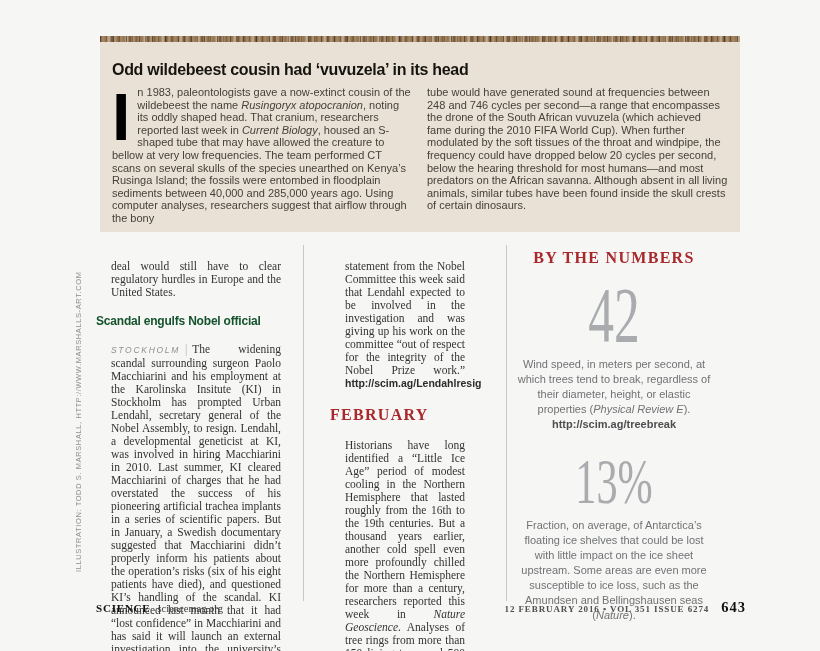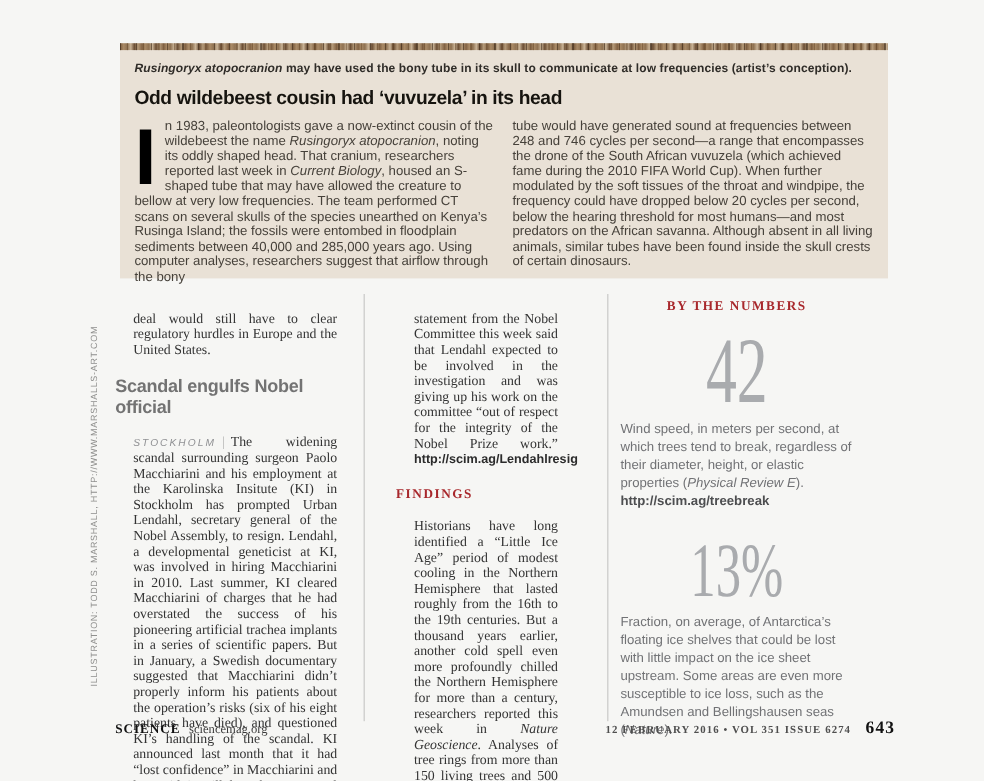--- a/index.html
+++ b/index.html
@@ -38,41 +38,41 @@
   .columns{
     position:absolute; left:96px; top:245px; width:650px; height:356px;
     display:flex; box-sizing:border-box;
   }
   .col{box-sizing:border-box;}
   .col-left{width:207px; padding-right:7px;}
   .col-mid{width:204px; padding:0 26px; border-left:1px solid #c9c9c7; border-right:1px solid #c9c9c7;}
   .col-right{width:206px; padding-left:8px;}
   .serif{font-family:"Liberation Serif", serif; font-size:11.5px; line-height:13px; color:#333; text-align:justify; margin:15px;}
   .subhead{
-    font-family:"Liberation Sans", sans-serif; font-weight:bold; font-size:15px;
-    letter-spacing:-0.2px; color:#737373; margin:15px 0 5px 0;
+    font-family:"Liberation Sans", sans-serif; font-weight:bold; font-size:12px;
+    letter-spacing:-0.2px; color:#14532d; margin:15px 0 5px 0;
   }
   .dateline{font-family:"Liberation Sans", sans-serif; font-size:8.5px; letter-spacing:1.7px; color:#8f9093; font-weight:normal;font-style:italic;}
   .pipe{color:#b3b3b3; margin:0 5px; font-family:"Liberation Serif", serif;}
   .kicker{
-    font-family:"Liberation Serif", serif; font-weight:bold; font-size:11px;
+    font-family:"Liberation Serif", serif; font-weight:bold; font-size:16px;
     letter-spacing:1.3px; color:#a8282c; margin:16px 0 0 0;
   }
   .mid-heading{margin-top:5px;}
   .inline-link{font-family:"Liberation Sans", sans-serif; font-weight:bold; font-size:10.5px; color:#2b2b2b; text-decoration:none;}
   
   .btn-label{text-align:center; margin:4px 0 0 0;}
   .bignum{
     font-family:"Liberation Serif", serif; color:#a9abae; text-align:center;
     transform:scaleX(0.66); transform-origin:center;
   }
   .bignum-1{font-size:78px; line-height:68px; margin-top:14px;}
   .bignum-2{font-size:64px; line-height:56px; margin-top:22px;}
   .statcap{
-    font-size:11px; line-height:15px; color:#717275; margin:8px 2px 0 2px;
+    font-size:11px; line-height:15px; color:#717275; text-align:center; margin:8px 2px 0 2px;
   }
   .statcap b{color:#4d4e50;}
   
   .credit{
     position:absolute; left:74px; top:372px; height:200px;
     writing-mode:vertical-rl; transform:rotate(180deg);
     font-size:7.5px; letter-spacing:0.6px; color:#8f8f8d; white-space:nowrap;
   }
   
   .footer{
@@ -86,39 +86,38 @@
   .f-page{font-size:14.5px; font-weight:bold; color:#111; margin-left:12px; letter-spacing:1px;}
 </style>
 </head>
 <body>
 
 <div class="page">
 
   <div class="photo-strip"></div>
 
   <div class="feature-box">
-    <p class="caption"><i>Rusingoryx atopocranion</i><span> may have used the bony tube in its skull to communicate at low frequencies (artist’s conception).</span></p>
     <h1 class="feature-headline">Odd wildebeest cousin had ‘vuvuzela’ in its head</h1>
     <div class="feature-cols">
       <p class="fcol"><span class="dropcap">I</span><span>n 1983, paleontologists gave a now-extinct cousin of the wildebeest the name </span><i>Rusingoryx atopocranion</i><span>, noting its oddly shaped head. That cranium, researchers reported last week in </span><i>Current Biology</i><span>, housed an S-shaped tube that may have allowed the creature to bellow at very low frequencies. The team performed CT scans on several skulls of the species unearthed on Kenya’s Rusinga Island; the fossils were entombed in floodplain sediments between 40,000 and 285,000 years ago. Using computer analyses, researchers suggest that airflow through the bony</span></p>
       <p class="fcol">tube would have generated sound at frequencies between 248 and 746 cycles per second—a range that encompasses the drone of the South African vuvuzela (which achieved fame during the 2010 FIFA World Cup). When further modulated by the soft tissues of the throat and windpipe, the frequency could have dropped below 20 cycles per second, below the hearing threshold for most humans—and most predators on the African savanna. Although absent in all living animals, similar tubes have been found inside the skull crests of certain dinosaurs.</p>
     </div>
   </div>
 
   <div class="columns">
 
     <div class="col col-left">
       <p class="serif">deal would still have to clear regulatory hurdles in Europe and the United States.</p>
       <h2 class="subhead">Scandal engulfs Nobel official</h2>
       <p class="serif"><span class="dateline">STOCKHOLM</span><span class="pipe">|</span><span>The widening scandal surrounding surgeon Paolo Macchiarini and his employment at the Karolinska Insitute (KI) in Stockholm has prompted Urban Lendahl, secretary general of the Nobel Assembly, to resign. Lendahl, a developmental geneticist at KI, was involved in hiring Macchiarini in 2010. Last summer, KI cleared Macchiarini of charges that he had overstated the success of his pioneering artificial trachea implants in a series of scientific papers. But in January, a Swedish documentary suggested that Macchiarini didn’t properly inform his patients about the operation’s risks (six of his eight patients have died), and questioned KI’s handling of the scandal. KI announced last month that it had “lost confidence” in Macchiarini and has said it will launch an external investigation into the university’s interactions with him. A</span></p>
     </div>
 
     <div class="col col-mid">
       <p class="serif"><span>statement from the Nobel Committee this week said that Lendahl expected to be involved in the investigation and was giving up his work on the committee “out of respect for the integrity of the Nobel Prize work.” </span><a class="inline-link">http://scim.ag/Lendahlresig</a></p>
-      <div class="kicker">FINDINGS</div>
+      <div class="kicker">FEBRUARY</div>
       <p class="serif"><span>Historians have long identified a “Little Ice Age” period of modest cooling in the Northern Hemisphere that lasted roughly from the 16th to the 19th centuries. But a thousand years earlier, another cold spell even more profoundly chilled the Northern Hemisphere for more than a century, researchers reported this week in </span><i>Nature Geoscience</i><span>. Analyses of tree rings from more than 150 living trees and 500 fallen trees in the Russian Altai-Sayan Mountains provide a chronicle of climate from 359 B.C.E. to 2011 C.E. The tree rings show that 13 of the 20 coldest summers in the record occurred in the 6th</span></p>
     </div>
 
     <div class="col col-right">
       <div class="kicker btn-label">BY THE NUMBERS</div>
       <div class="bignum bignum-1">42</div>
       <p class="statcap"><span>Wind speed, in meters per second, at which trees tend to break, regardless of their diameter, height, or elastic properties (</span><i>Physical Review E</i><span>). </span><b>http://scim.ag/treebreak</b></p>
       <div class="bignum bignum-2">13%</div>
       <p class="statcap"><span>Fraction, on average, of Antarctica’s floating ice shelves that could be lost with little impact on the ice sheet upstream. Some areas are even more susceptible to ice loss, such as the Amundsen and Bellingshausen seas (</span><i>Nature</i><span>).</span></p>
     </div>

